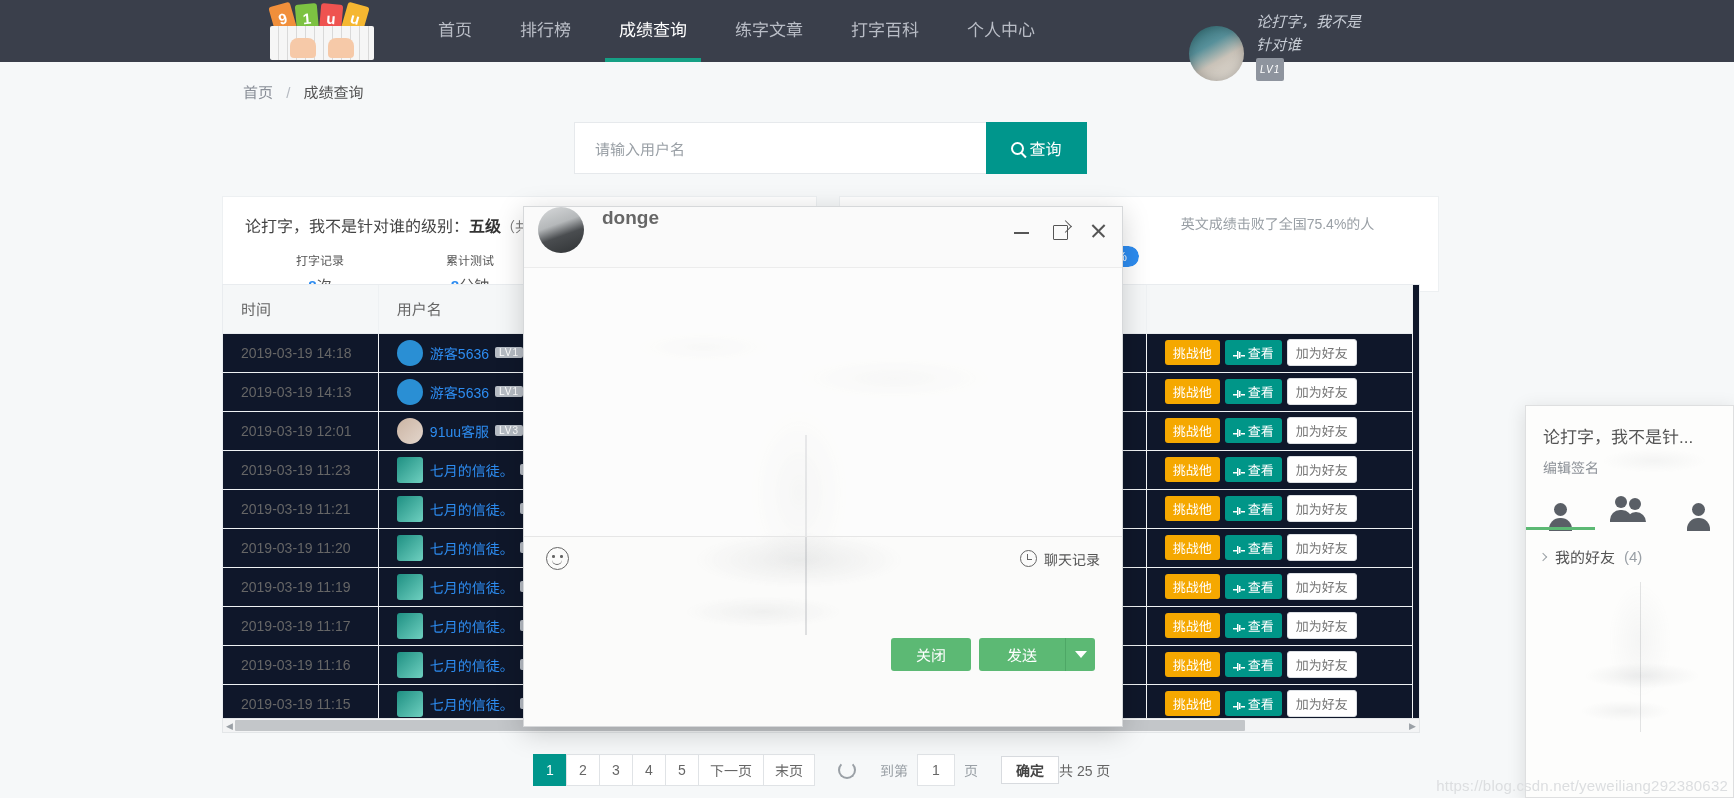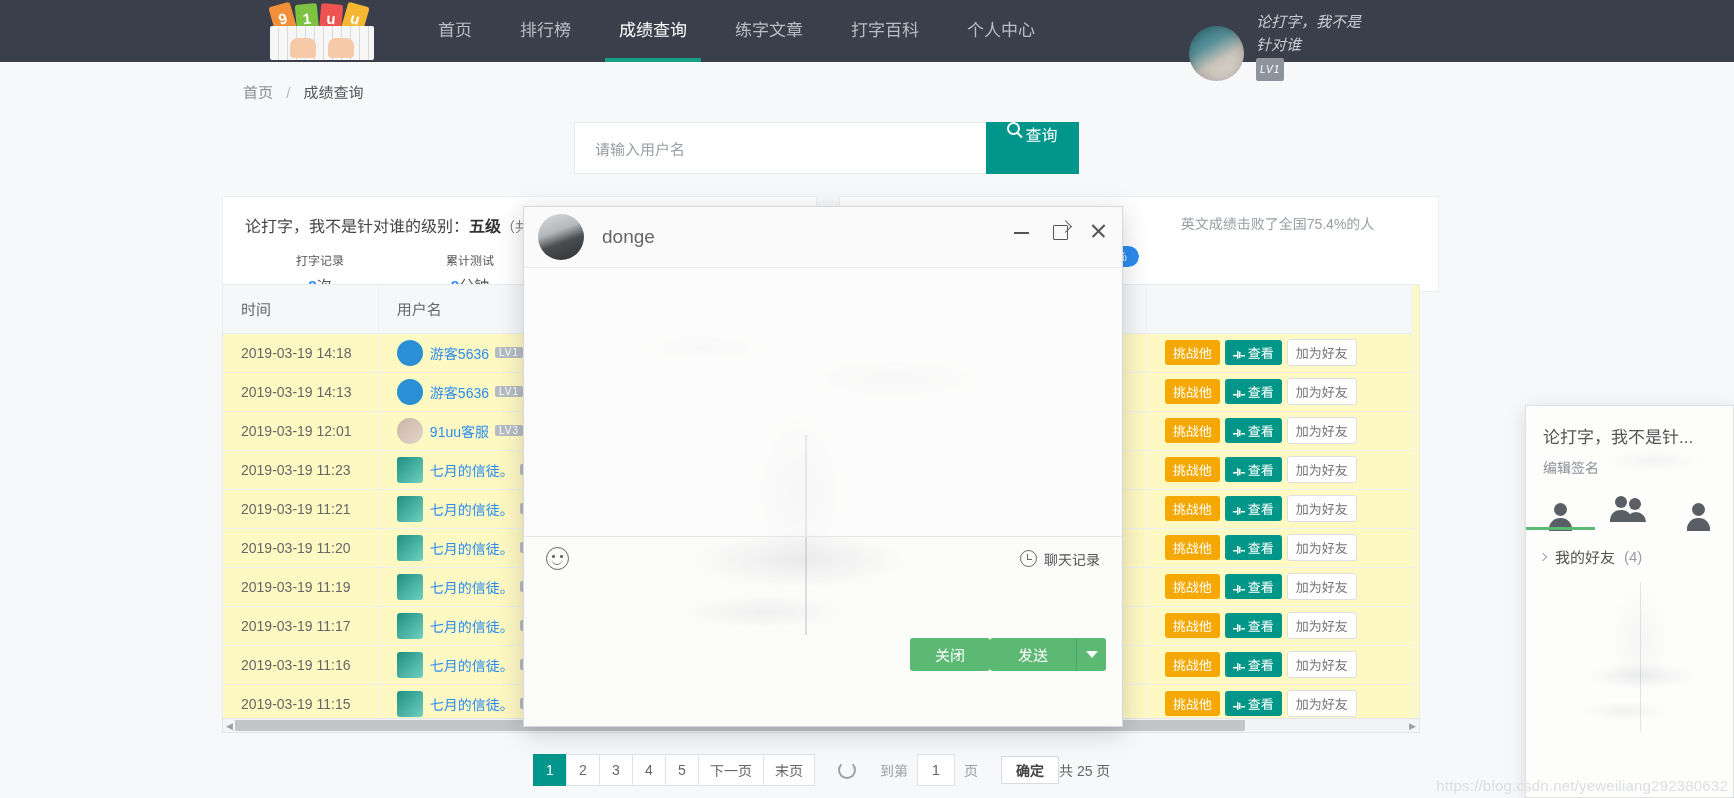--- a/index.html
+++ b/index.html
@@ -62,22 +62,22 @@
   .crumb b{ color:#555; font-weight:normal;}
   .crumb .sep{ margin:0 9px; color:#b5bac1;}
 
   
   .searchwrap{ display:flex; margin:20px 0 0 574px; }
   .searchinput{
     width:412px; height:52px; background:#fff; border:1px solid #e6e9ec; border-right:none;
     padding:0 20px; font-size:15px; color:#9aa0a6; display:flex; align-items:center;
   }
   .searchbtn{
-    width:93px; height:52px; background:#00968c; color:#fff; font-size:16px;
-    display:flex; align-items:flex-start; justify-content:center; gap:5px; cursor:pointer;
+    width:101px; height:52px; background:#00968c; color:#fff; font-size:16px;
+    display:flex; align-items:center; justify-content:center; gap:5px; cursor:pointer;
   }
   .mag{ width:13px; height:13px; border:2px solid #fff; border-radius:50%; position:relative; display:inline-block;}
   .mag:after{ content:""; position:absolute; right:-5px; bottom:-3px; width:7px; height:2px; background:#fff; transform:rotate(45deg);}
 
   
   .cards{ display:flex; margin:22px 0 0 222px; gap:22px;}
   .card{ background:#fff; border:1px solid #edf0f2; }
   .card.left{ width:595px; height:96px; padding:16px 22px 0; }
   .card.right{ width:600px; height:96px; padding:16px 22px 0; display:flex;}
   .lvline{ font-size:16px; color:#444;}
@@ -93,21 +93,21 @@
   .halfbar{ width:50%; text-align:center;}
   .halfbar .cap{ font-size:14px; color:#9aa0a6; }
   .bartrack{ margin-top:13px; height:21px; border-radius:11px; background:#e4e7ea; position:relative; overflow:hidden;}
   .barfill{ height:100%; border-radius:11px; background:#f5a800; color:#fff; font-size:12px;
             display:flex; align-items:center; justify-content:flex-end; padding-right:12px;}
   .barfill.blue{ background:#2d8cf0;}
 
   
   .tablewrap{
     position:absolute; left:222px; top:284px; width:1198px; height:441px;
-    background:#fef9c3; border:1px solid #e9ecef; overflow:hidden;
+    background:#0f172a; border:1px solid #e9ecef; overflow:hidden;
   }
   table{ border-collapse:collapse; width:1190px; table-layout:fixed;}
   th{
     background:#f5f7f8; color:#666; font-weight:normal; font-size:15px; text-align:left;
     height:48px; padding:0 18px; border-bottom:1px solid #e9ecef; border-right:1px solid #eef1f3;
   }
   td{
     height:39px; padding:0 18px; font-size:14px; color:#666;
     border-bottom:1px solid #eef1f3; border-right:1px solid #f2f4f6; white-space:nowrap;
   }
@@ -164,22 +164,23 @@
     position:absolute; inset:0; pointer-events:none; opacity:.55;
     background:
       radial-gradient(ellipse 150px 40px at 46% 68%, rgba(120,125,130,.22) 0%, rgba(120,125,130,0) 70%),
       radial-gradient(ellipse 110px 22px at 40% 78%, rgba(120,125,130,.16) 0%, rgba(120,125,130,0) 72%),
       radial-gradient(ellipse 70px 120px at 46% 55%, rgba(130,135,140,.14) 0%, rgba(130,135,140,0) 70%),
       radial-gradient(ellipse 130px 28px at 62% 33%, rgba(140,145,150,.13) 0%, rgba(140,145,150,0) 75%),
       radial-gradient(ellipse 90px 20px at 30% 27%, rgba(140,145,150,.10) 0%, rgba(140,145,150,0) 75%);
   }
   .chat-mast{ position:absolute; left:47%; top:44%; width:2px; height:200px; background:rgba(120,125,130,.22);}
   .chat-head{
-    height:60px; display:flex; align-items:center; padding:0 14px; position:relative;
+    height:60px; display:flex; align-items:flex-start; padding:0 14px; position:relative;
     background:rgba(250,250,249,.7);
+    font-weight:bold;
   }
   .chat-av{
     width:46px; height:46px; border-radius:50%;
     background:linear-gradient(160deg,#d8dadb 0%,#b5b8ba 38%,#4a4d50 60%,#2f3234 100%);
     flex:0 0 auto;
   }
   .chat-name{ margin-left:18px; font-size:19px; color:#666;}
   .wctrl{ position:absolute; right:14px; top:14px; display:flex; gap:18px; align-items:center; color:#555;}
   .wc{ width:20px; height:20px; cursor:pointer; position:relative;}
   .wc.min:after{ content:""; position:absolute; left:2px; top:11px; width:15px; height:1.6px; background:#555;}
@@ -200,21 +201,21 @@
   .smiley:before{ content:""; position:absolute; left:5px; top:7px; width:2.5px; height:2.5px;
                   border-radius:50%; background:#666; box-shadow:8px 0 0 #666;}
   .smiley:after{ content:""; position:absolute; left:5px; top:11px; width:10px; height:5px;
                  border-bottom:1.6px solid #666; border-radius:0 0 8px 8px;}
   .chatlog{ margin-left:auto; display:flex; align-items:center; gap:7px; color:#555; font-size:14px; cursor:pointer;}
   .clock{ width:17px; height:17px; border:1.6px solid #666; border-radius:50%; position:relative;}
   .clock:after{ content:""; position:absolute; left:6px; top:3px; width:1.4px; height:6px; background:#666;}
   .clock:before{ content:""; position:absolute; left:6px; top:8px; width:5px; height:1.4px; background:#666;}
 
   .chat-input{ position:absolute; left:0; right:0; top:373px; height:105px;}
-  .chat-foot{ position:absolute; right:16px; bottom:14px; display:flex; }
+  .chat-foot{ position:absolute; right:27px; bottom:14px; display:flex; gap:8px;}
   .gbtn{ height:33px; padding:0 25px; background:#5cb974; color:#fff; font-size:15px; border-radius:3px;
          display:flex; align-items:center; justify-content:center; cursor:pointer;}
   .sendgrp{ display:flex; }
   .sendgrp .gbtn{ border-radius:3px 0 0 3px; padding:0 28px;}
   .caret{ width:30px; height:33px; background:#5cb974; border-left:1px solid #4ea766; border-radius:0 3px 3px 0;
           display:flex; align-items:center; justify-content:center; cursor:pointer;}
   .caret:after{ content:""; border-left:6px solid transparent; border-right:6px solid transparent;
                 border-top:7px solid #fff;}
 
   

